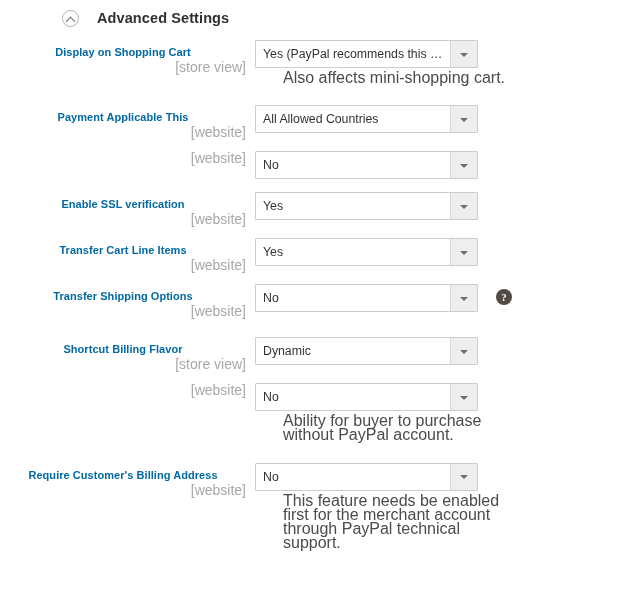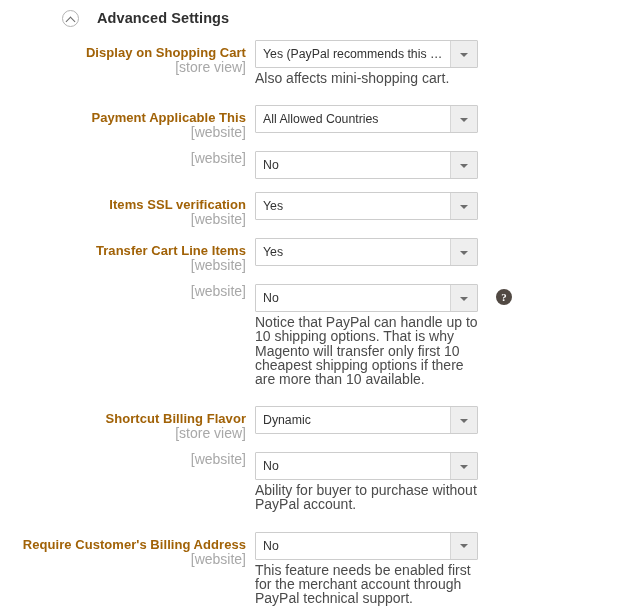--- a/index.html
+++ b/index.html
@@ -67,26 +67,27 @@
   }
   .label-col {
     width: 246px;
     flex: 0 0 246px;
     text-align: right;
     padding-right: 0;
     box-sizing: border-box;
   }
   .label-text {
     display: block;
-    font-size: 13px;
+    font-size: 11px;
     font-weight: bold;
-    color: #a16207;
+    color: #0369a1;
     line-height: 15px;
     letter-spacing: 0.05px;
     padding-top: 5px;
+    text-align: center;
   }
   .scope-text {
     display: block;
     font-size: 14px;
     color: #a8a8a8;
     line-height: 12px;
     margin-top: 1px;
     font-weight: normal;
   }
   .field-col {
@@ -156,25 +157,26 @@
     color: #ffffff;
     font-size: 11px;
     font-weight: bold;
     line-height: 16px;
     text-align: center;
     font-family: "Liberation Serif", serif;
     box-sizing: border-box;
   }
 
   .note {
-    font-size: 14px;
+    font-size: 16px;
     color: #4b4b4b;
     line-height: 14.2px;
     margin-top: 3px;
     width: 232px;
+    margin-left: 28px;
   }
 </style>
 </head>
 <body>
 
 <div class="section-header">
   <span class="collapse-icon"></span>
   <span class="section-title">Advanced Settings</span>
 </div>
 
@@ -219,21 +221,21 @@
           <div class="select-box">
             <span class="select-value">No</span>
             <span class="select-arrow"></span>
           </div>
         </div>
       </div>
     </div>
     <div style="height: 13px;"></div>
     <div class="row">
       <div class="label-col">
-        <span class="label-text">Items SSL verification</span>
+        <span class="label-text">Enable SSL verification</span>
         <span class="scope-text">[website]</span>
       </div>
       <div class="field-col">
         <div class="select-wrap">
           <div class="select-box">
             <span class="select-value">Yes</span>
             <span class="select-arrow"></span>
           </div>
         </div>
       </div>
@@ -249,31 +251,31 @@
           <div class="select-box">
             <span class="select-value">Yes</span>
             <span class="select-arrow"></span>
           </div>
         </div>
       </div>
     </div>
     <div style="height: 13px;"></div>
     <div class="row">
       <div class="label-col">
+        <span class="label-text">Transfer Shipping Options</span>
         <span class="scope-text">[website]</span>
       </div>
       <div class="field-col">
         <div class="select-wrap">
           <div class="select-box">
             <span class="select-value">No</span>
             <span class="select-arrow"></span>
           </div>
           <span class="help-icon">?</span>
         </div>
-        <div class="note">Notice that PayPal can handle up to 10 shipping options. That is why Magento will transfer only first 10 cheapest shipping options if there are more than 10 available.</div>
       </div>
     </div>
     <div style="height: 20px;"></div>
     <div class="row">
       <div class="label-col">
         <span class="label-text">Shortcut Billing Flavor</span>
         <span class="scope-text">[store view]</span>
       </div>
       <div class="field-col">
         <div class="select-wrap">

